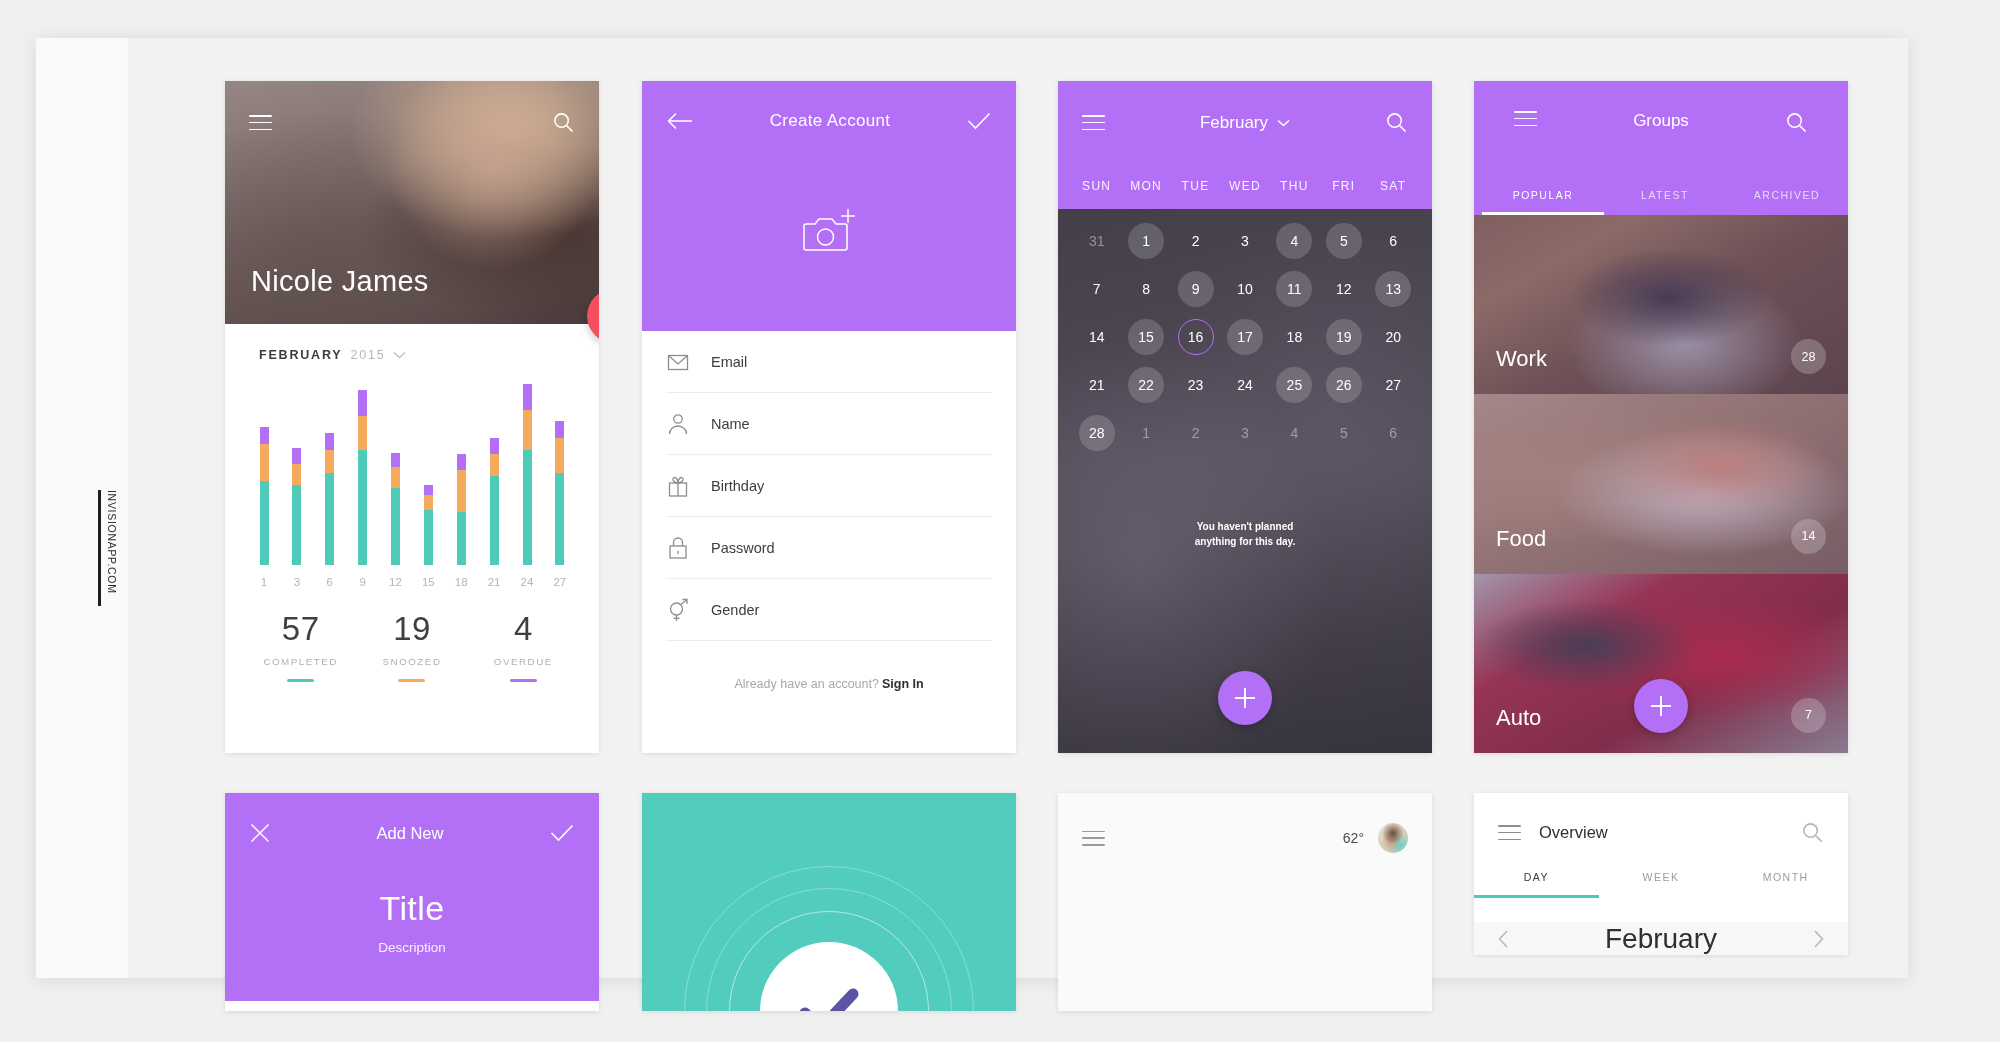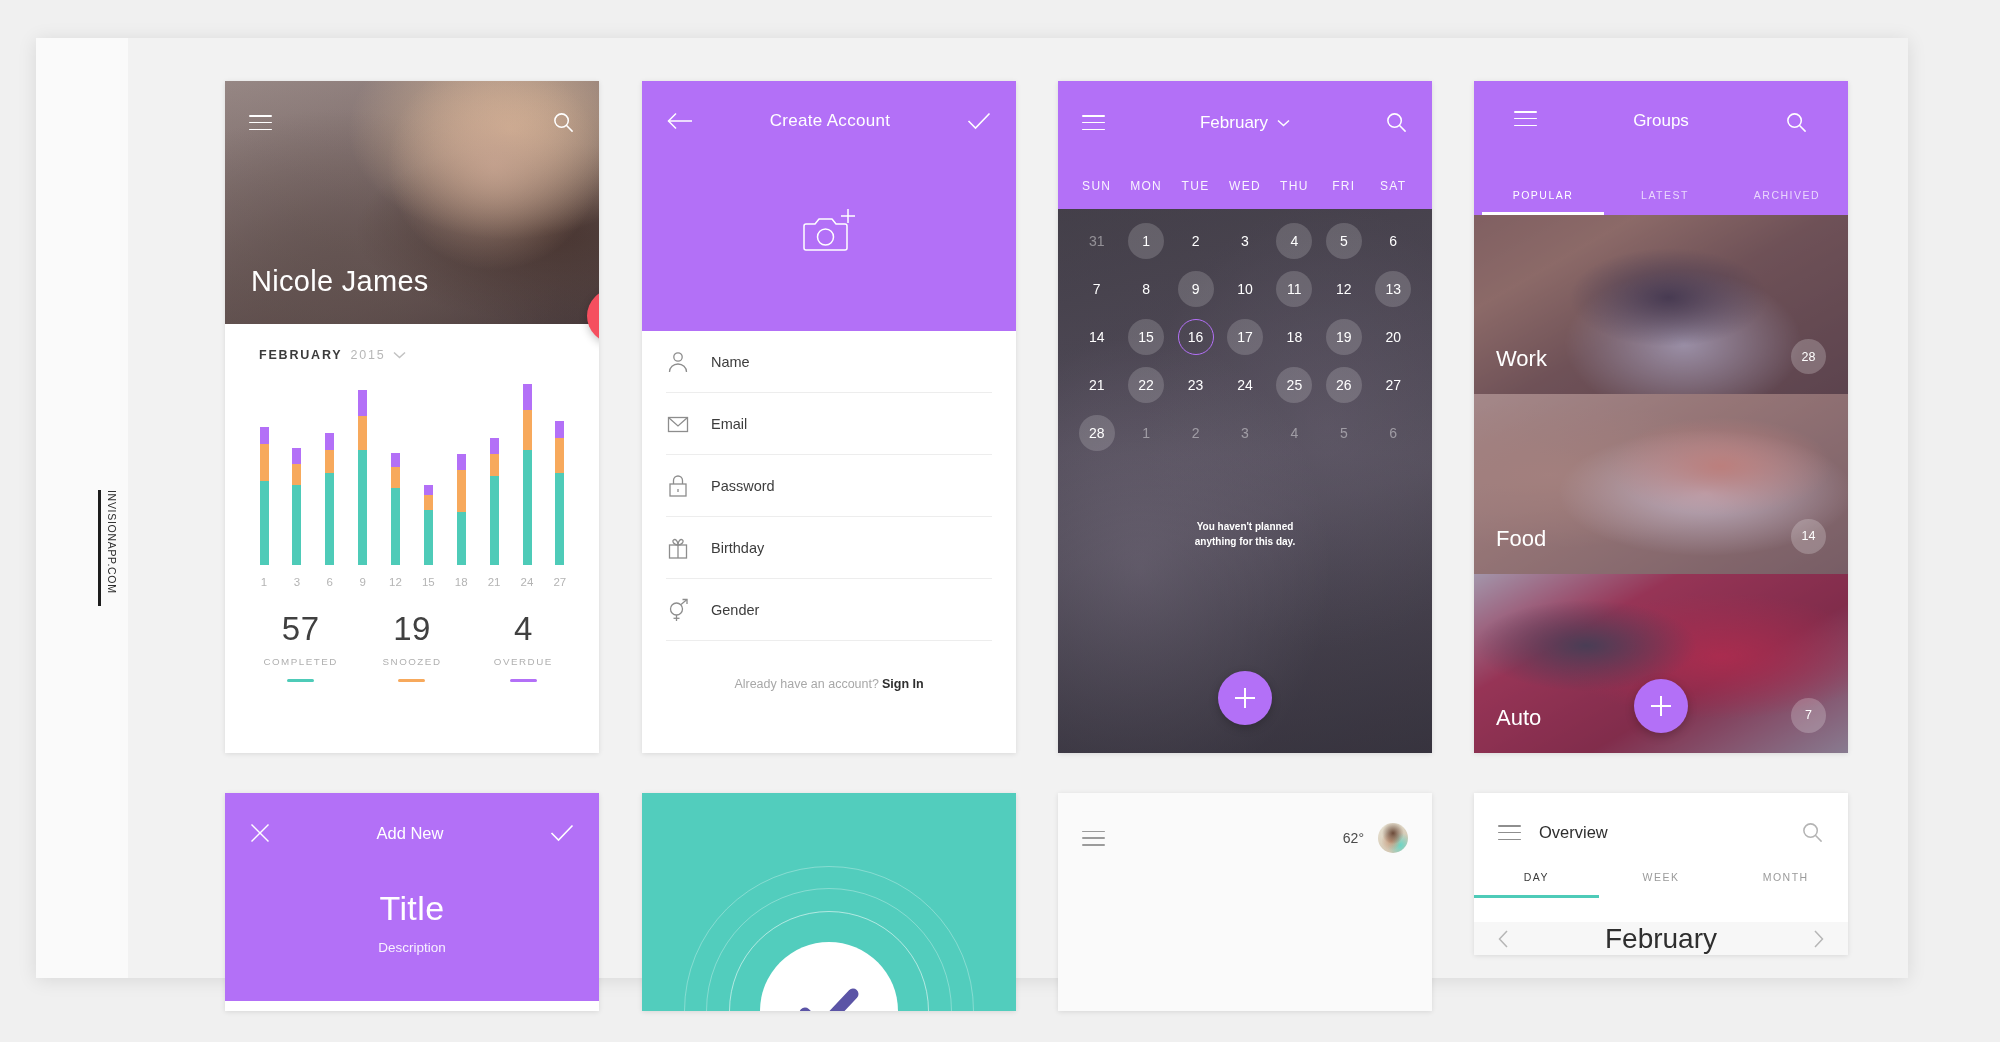--- a/index.html
+++ b/index.html
@@ -423,55 +423,55 @@
             <circle cx="25.5" cy="30" r="8" fill="none" stroke="#fff" stroke-width="1.5"></circle>
             <line x1="48" y1="2" x2="48" y2="16" stroke="#fff" stroke-width="1.5"></line>
             <line x1="41" y1="9" x2="55" y2="9" stroke="#fff" stroke-width="1.5"></line>
           </svg>
         </div>
       </div>
       <div class="fields" id="ca-fields">
           <div class="field">
             <span class="ico">
               <svg width="24" height="24" viewBox="0 0 24 24">
+                <rect x="2.5" y="5.5" width="19" height="14" fill="none" stroke="#8d8d8d" stroke-width="1.3"></rect>
+                <polyline points="2.5,5.5 12,14 21.5,5.5" fill="none" stroke="#8d8d8d" stroke-width="1.3"></polyline>
+              </svg>
+            </span>
+            <span class="lbl">Email</span>
+          </div>
+          <div class="field">
+            <span class="ico">
+              <svg width="24" height="24" viewBox="0 0 24 24">
                 <circle cx="12" cy="7" r="4.2" fill="none" stroke="#8d8d8d" stroke-width="1.3"></circle>
                 <path d="M3.5,22 a8.5,8 0 0 1 17,0" fill="none" stroke="#8d8d8d" stroke-width="1.3"></path>
               </svg>
             </span>
             <span class="lbl">Name</span>
-          </div>
-          <div class="field">
-            <span class="ico">
-              <svg width="24" height="24" viewBox="0 0 24 24">
-                <rect x="2.5" y="5.5" width="19" height="14" fill="none" stroke="#8d8d8d" stroke-width="1.3"></rect>
-                <polyline points="2.5,5.5 12,14 21.5,5.5" fill="none" stroke="#8d8d8d" stroke-width="1.3"></polyline>
-              </svg>
-            </span>
-            <span class="lbl">Email</span>
-          </div>
-          <div class="field">
-            <span class="ico">
-              <svg width="24" height="24" viewBox="0 0 24 24">
-                <rect x="4" y="10" width="16" height="12" fill="none" stroke="#8d8d8d" stroke-width="1.3"></rect>
-                <path d="M7.5,10 v-3.5 a4.5,4.5 0 0 1 9,0 v3.5" fill="none" stroke="#8d8d8d" stroke-width="1.3"></path>
-                <line x1="12" y1="15" x2="12" y2="18" stroke="#8d8d8d" stroke-width="1.3"></line>
-              </svg>
-            </span>
-            <span class="lbl">Password</span>
           </div>
           <div class="field">
             <span class="ico">
               <svg width="24" height="24" viewBox="0 0 24 24">
                 <rect x="3.5" y="9" width="17" height="13" fill="none" stroke="#8d8d8d" stroke-width="1.3"></rect>
                 <line x1="12" y1="9" x2="12" y2="22" stroke="#8d8d8d" stroke-width="1.3"></line>
                 <path d="M12,9 C12,5 9.5,2.5 7.5,4 C5.8,5.3 8,9 12,9 Z" fill="none" stroke="#8d8d8d" stroke-width="1.3"></path>
                 <path d="M12,9 C12,5 14.5,2.5 16.5,4 C18.2,5.3 16,9 12,9 Z" fill="none" stroke="#8d8d8d" stroke-width="1.3"></path>
               </svg>
             </span>
             <span class="lbl">Birthday</span>
+          </div>
+          <div class="field">
+            <span class="ico">
+              <svg width="24" height="24" viewBox="0 0 24 24">
+                <rect x="4" y="10" width="16" height="12" fill="none" stroke="#8d8d8d" stroke-width="1.3"></rect>
+                <path d="M7.5,10 v-3.5 a4.5,4.5 0 0 1 9,0 v3.5" fill="none" stroke="#8d8d8d" stroke-width="1.3"></path>
+                <line x1="12" y1="15" x2="12" y2="18" stroke="#8d8d8d" stroke-width="1.3"></line>
+              </svg>
+            </span>
+            <span class="lbl">Password</span>
           </div>
           <div class="field">
             <span class="ico">
               <svg width="24" height="24" viewBox="0 0 24 24">
                 <circle cx="10.5" cy="11" r="6" fill="none" stroke="#8d8d8d" stroke-width="1.3"></circle>
                 <line x1="15" y1="6.5" x2="21" y2="1.5" stroke="#8d8d8d" stroke-width="1.3"></line>
                 <polyline points="16.5,1.5 21,1.5 21,6" fill="none" stroke="#8d8d8d" stroke-width="1.3"></polyline>
                 <line x1="10.5" y1="17" x2="10.5" y2="23" stroke="#8d8d8d" stroke-width="1.3"></line>
                 <line x1="7.5" y1="20.3" x2="13.5" y2="20.3" stroke="#8d8d8d" stroke-width="1.3"></line>
               </svg>

